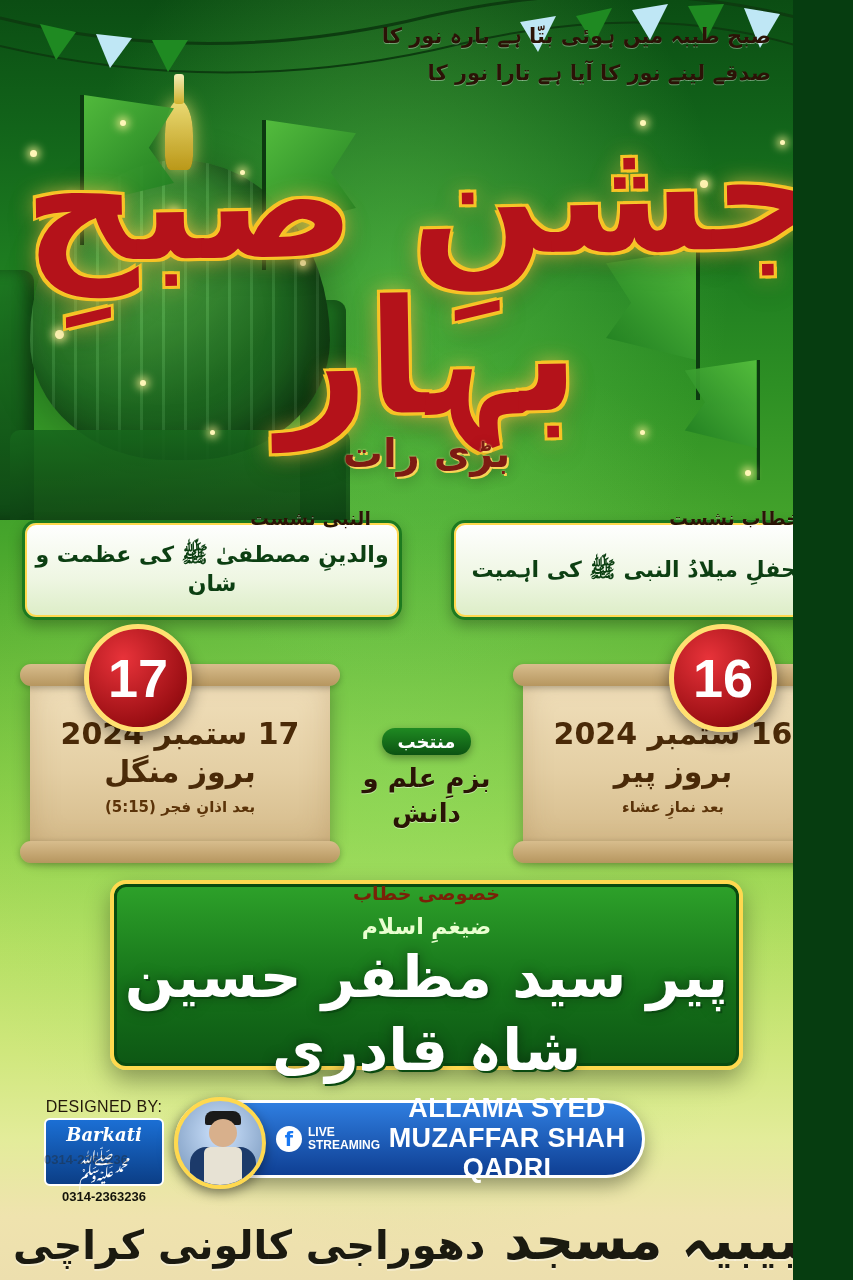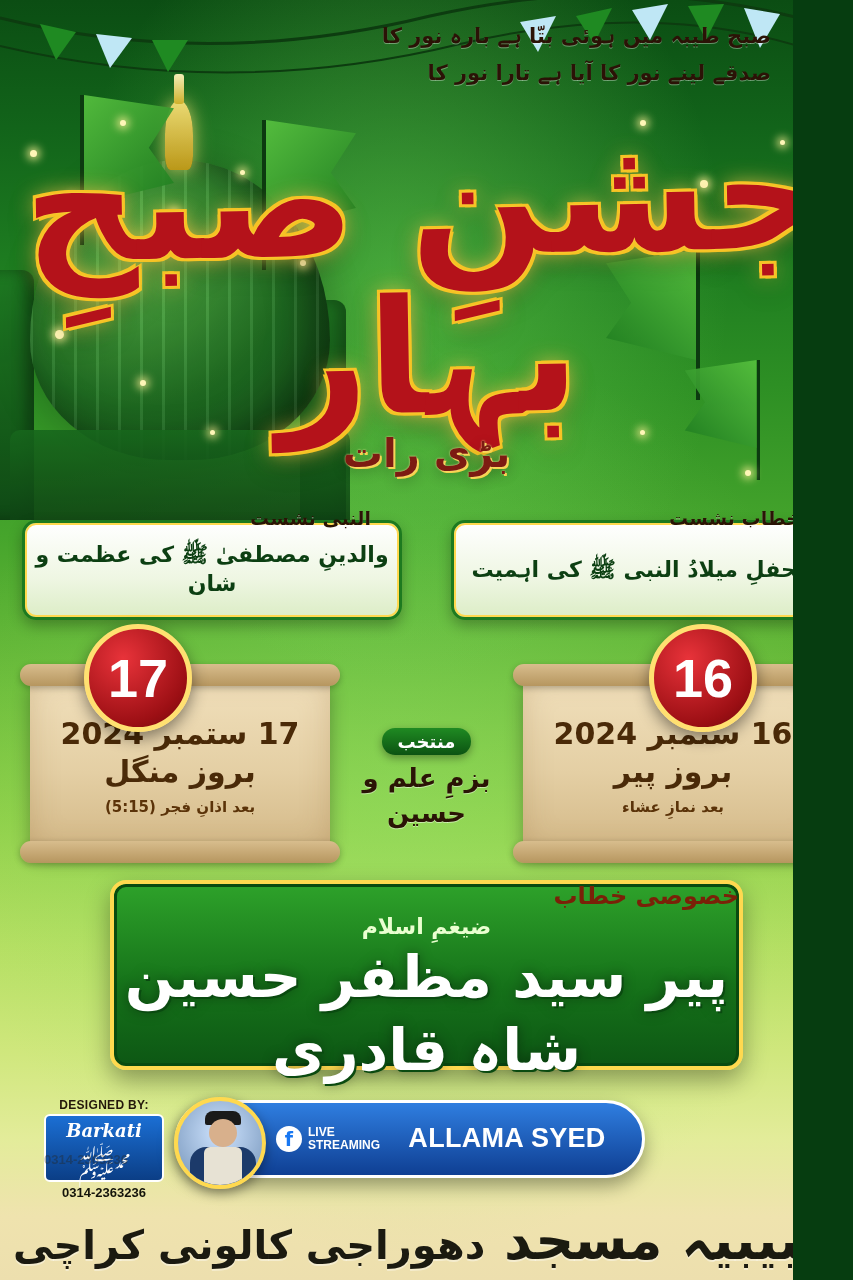--- a/index.html
+++ b/index.html
@@ -152,21 +152,21 @@
   .scroll-sub { font-size:15px; margin-top:8px; color:#5b3309; }
   .daybadge {
     position:absolute; top:-8px; width:108px; height:108px; border-radius:50%;
     background: radial-gradient(circle at 35% 30%, #e8333a, #9c0f14 70%, #6d070b 100%);
     border:5px solid #ffe071;
     box-shadow: 0 6px 16px rgba(0,0,0,.45);
     color:#fff; font-size:54px; font-weight:bold;
     display:flex; align-items:center; justify-content:center;
     font-family:"Liberation Sans", sans-serif;
   }
-  .daybadge.right { right:96px; }
+  .daybadge.right { right:76px; }
   .daybadge.left  { left:84px; }
 
   .center-ribbon {
     position:absolute; left:50%; top:96px; transform:translateX(-50%);
     width:190px; text-align:center; direction:rtl;
   }
   .ribbon-tag {
     display:inline-block; background:linear-gradient(180deg,#1f8a22,#0c5312);
     color:#fff; font-family:"DejaVu Sans", sans-serif; font-weight:bold;
     font-size:18px; padding:3px 16px; border-radius:13px;
@@ -182,38 +182,38 @@
   .speaker-panel {
     position:absolute; left:110px; top:880px; width:633px; height:190px;
     background: linear-gradient(180deg,#2ea22a,#16731a 55%,#0d5714);
     border:4px solid #ffd94f; border-radius:16px;
     box-shadow: 0 10px 24px rgba(0,0,0,.35), inset 0 0 0 3px #0a4a10;
     direction:rtl; text-align:center;
   }
   .khitab {
     position:absolute; left:0; right:0; top:-2px;
     font-family:"DejaVu Sans", sans-serif; font-weight:bold;
-    font-size:24px; color:#7a2108;text-align:right;
+    font-size:19px; color:#7a2108;
   }
   .speaker-panel .minor {
     margin-top:30px; font-family:"DejaVu Sans", sans-serif; font-weight:bold;
     font-size:22px; color:#eaffd0;
   }
   .speaker-name {
     margin-top:2px; font-family:"DejaVu Sans", sans-serif; font-weight:bold;
     font-size:58px; line-height:1.25; color:#ffffff;
     text-shadow: 2px 2px 0 #0a4a10, 0 0 14px rgba(0,0,0,.4);
   }
 
   
   .designed {
     position:absolute; left:44px; top:1098px; width:120px; text-align:center;
     font-family:"Liberation Sans", sans-serif;
   }
-  .designed .dtitle { font-size:12px; font-weight:bold; color:#23180a; letter-spacing:.3px; }
+  .designed .dtitle { font-size:16px; font-weight:normal; color:#23180a; letter-spacing:.3px; }
   .designed .dbox {
     margin-top:2px; background: linear-gradient(180deg,#1b6fd4,#0b3e86);
     border:2px solid #fff; border-radius:6px; padding:4px 2px; color:#fff;
   }
   .designed .brand { font-family:"DejaVu Serif", serif; font-size:18px; font-style:italic; font-weight:bold; }
   .designed .brand-sub { font-family:"DejaVu Sans", sans-serif; font-size:14px; }
   .designed .phone { margin-top:3px; font-size:13px; font-weight:bold; color:#14140b; }
 
   
   .livebar {
@@ -372,21 +372,21 @@
       <div class="scroll-inner">
         <div class="scroll-date">17 ستمبر 2024</div>
         <div class="scroll-date">بروز منگل</div>
         <div class="scroll-sub">بعد اذانِ فجر (5:15)</div>
       </div>
     </div>
     <div class="daybadge left">17</div>
 
     <div class="center-ribbon">
       <div class="ribbon-tag">منتخب</div>
-      <div class="ribbon-text">بزمِ علم و حسین</div>
+      <div class="ribbon-text">بزمِ علم و دانش</div>
     </div>
   </div>
 
   <div class="speaker-panel">
     <div class="khitab">خصوصی خطاب</div>
     <div class="minor">ضیغمِ اسلام</div>
     <div class="speaker-name">پیر سید مظفر حسین شاہ قادری</div>
   </div>
 
   <div class="designed">
@@ -408,20 +408,21 @@
     </div>
     <div class="fb-live">
       <div class="fb-circle">f</div>
       <div class="live-text">
         <div>LIVE</div>
         <div>STREAMING</div>
       </div>
     </div>
     <div class="live-name">
       <div>ALLAMA SYED</div>
+      <div>MUZAFFAR SHAH QADRI</div>
     </div>
   </div>
 
   <div class="footer">
     <div class="mosque">
       <span>حبیبیہ مسجد</span>
       <span class="locality">دھوراجی کالونی کراچی</span>
     </div>
   </div>
 

